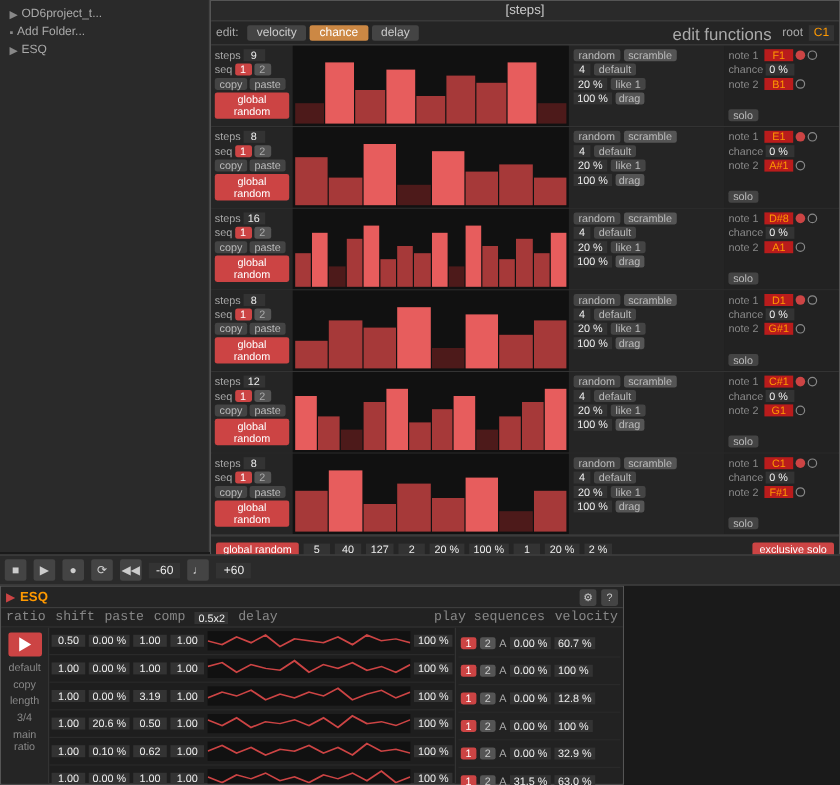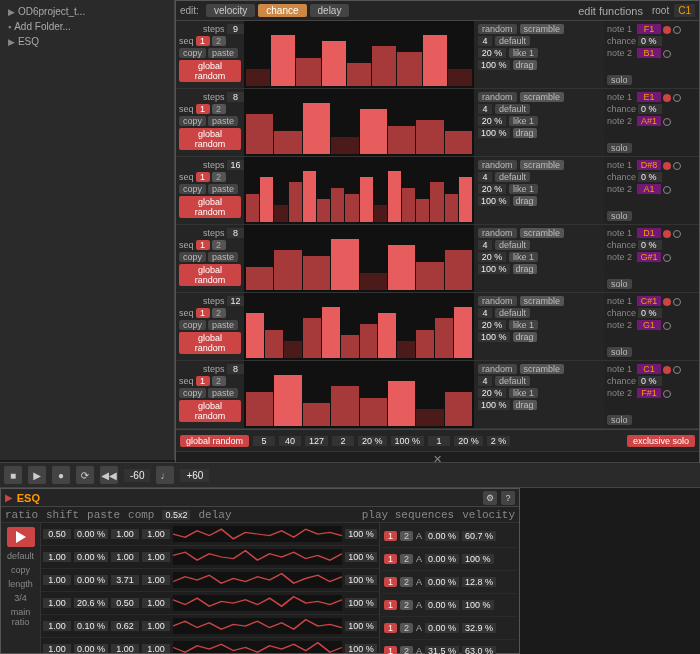--- a/index.html
+++ b/index.html
@@ -66,21 +66,21 @@
     .edit-label { color: #aaa; font-size: 10px; margin-right: 4px; }
     .edit-tab {
       padding: 1px 8px;
       background: #444;
       color: #ccc;
       font-size: 10px;
       cursor: pointer;
       border-radius: 2px;
     }
     .edit-tab.active { background: #c84; color: #fff; }
-    .edit-functions { color: #aaa; font-size: 11px; margin-left: auto; }
+    .edit-functions { color: #aaa; font-size: 14px; margin-left: auto; }
     .root-label { color: #aaa; font-size: 10px; margin-left: 6px; }
     .root-value {
       background: #333;
       color: #f90;
       padding: 1px 4px;
       font-size: 10px;
       margin-left: 2px;
     }
 
     
@@ -100,21 +100,20 @@
       gap: 2px;
       background: #252525;
     }
 
     .steps-line {
       display: flex;
       align-items: center;
       gap: 2px;
       font-size: 9px;
       color: #aaa;
-      margin-left: 24px;
     }
     .steps-val {
       background: #333;
       color: #eee;
       padding: 0 3px;
       min-width: 18px;
       text-align: center;
       font-size: 9px;
     }
     .seq-line {
@@ -235,28 +234,28 @@
       width: 95px;
       min-width: 95px;
       padding: 3px;
       background: #222;
       display: flex;
       flex-direction: column;
       gap: 2px;
     }
     .note-row {
       display: flex;
-      align-items: flex-end;
+      align-items: center;
       gap: 2px;
       font-size: 9px;
       color: #aaa;
     }
     .note-label { color: #888; min-width: 28px; }
     .note-name {
-      background: #701a75;
+      background: #b91c1c;
       color: #f90;
       padding: 0 3px;
       font-size: 9px;
       min-width: 24px;
       text-align: center;
     }
     .chance-label { color: #888; font-size: 9px; }
     .chance-val {
       background: #333;
       color: #eee;
@@ -559,20 +558,21 @@
     <span class="icon">▪</span>
     <span>Add Folder...</span>
   </div>
   <div class="browser-item">
     <span class="icon">▶</span>
     <span>ESQ</span>
   </div>
 </div>
 
 <div class="steps-panel">
+  <div class="steps-title">[steps]</div>
 
   <div class="edit-bar">
     <span class="edit-label">edit:</span>
     <div class="edit-tab">velocity</div>
     <div class="edit-tab active">chance</div>
     <div class="edit-tab">delay</div>
     <span class="edit-functions">edit functions</span>
     <span class="root-label">root</span>
     <span class="root-value">C1</span>
   </div>
@@ -1082,21 +1082,21 @@
     <div class="esq-viz-mini">
       <svg class="wave-path" viewBox="0 0 100 16" preserveAspectRatio="none">
         <polyline points="0,6.4 7.142857142857142,3.1999999999999993 14.285714285714285,11.2 21.428571428571427,4.800000000000001 28.57142857142857,8 35.714285714285715,9.6 42.857142857142854,1.5999999999999996 50,11.2 57.14285714285714,4.800000000000001 64.28571428571429,8 71.42857142857143,3.1999999999999993 78.57142857142857,9.6 85.71428571428571,6.4 92.85714285714286,11.2 100,4.800000000000001" fill="none" stroke="#c44" stroke-width="1.2"></polyline>
       </svg>
     </div>
     <span class="esq-pct">100 %</span>
   </div>
         <div class="esq-row">
     <span class="esq-val">1.00</span>
     <span class="esq-val">0.00 %</span>
-    <span class="esq-val">3.71</span>
+    <span class="esq-val">3.19</span>
     <span class="esq-val">1.00</span>
     <div class="esq-viz-mini">
       <svg class="wave-path" viewBox="0 0 100 16" preserveAspectRatio="none">
         <polyline points="0,9.6 7.142857142857142,4.800000000000001 14.285714285714285,8 21.428571428571427,3.1999999999999993 28.57142857142857,11.2 35.714285714285715,6.4 42.857142857142854,9.6 50,4.800000000000001 57.14285714285714,8 64.28571428571429,1.5999999999999996 71.42857142857143,11.2 78.57142857142857,6.4 85.71428571428571,3.1999999999999993 92.85714285714286,9.6 100,4.800000000000001" fill="none" stroke="#c44" stroke-width="1.2"></polyline>
       </svg>
     </div>
     <span class="esq-pct">100 %</span>
   </div>
         <div class="esq-row">
     <span class="esq-val">1.00</span>

